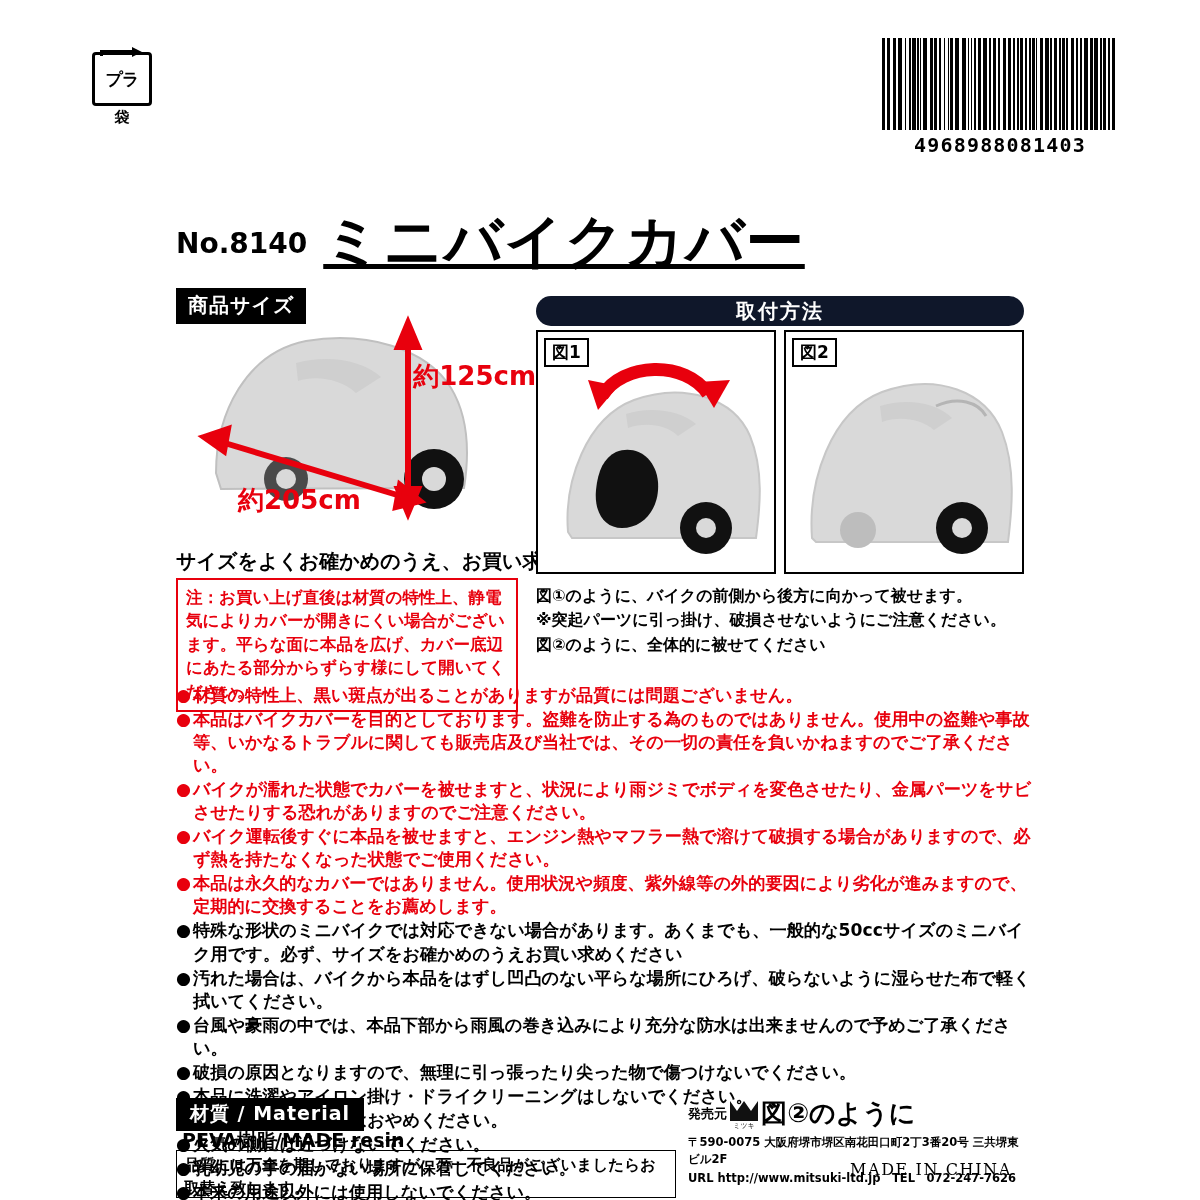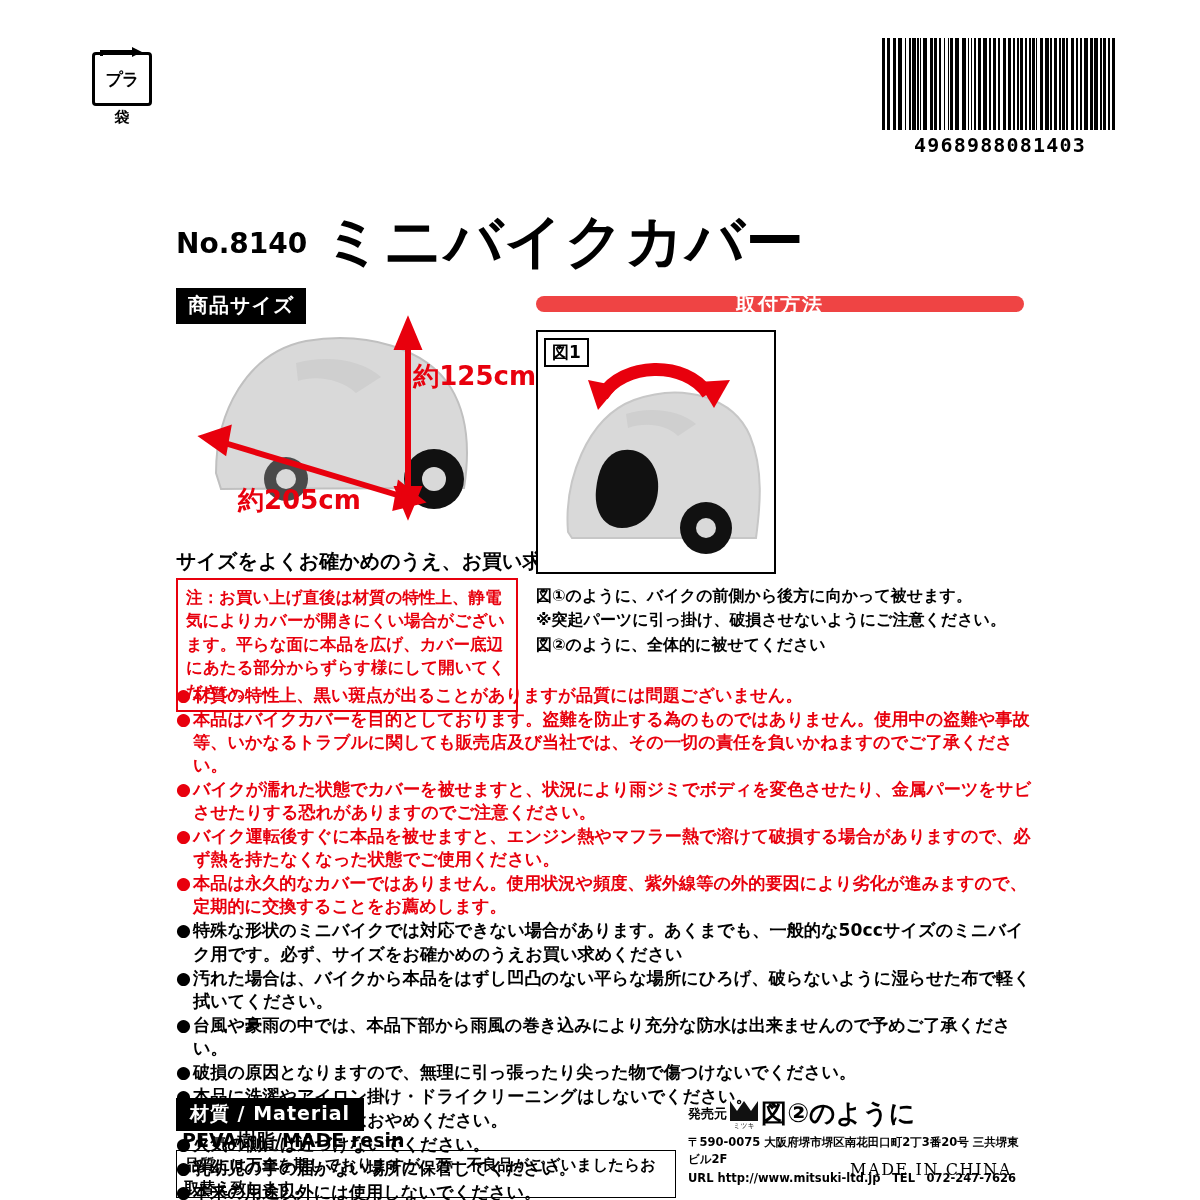--- a/index.html
+++ b/index.html
@@ -40,21 +40,21 @@
   .barcode .num{
     text-align:center;font-family:"DejaVu Sans Mono","Liberation Mono",monospace;
     font-size:20px;font-weight:bold;letter-spacing:1.2px;margin-top:3px;
   }
 
   
   .title-row{
     position:absolute;left:176px;top:212px;display:flex;align-items:flex-end;gap:16px;
   }
   .title-no{font-size:28px;font-weight:bold;letter-spacing:0px;padding-bottom:10px;}
-  .title-main{font-size:58px;font-weight:bold;letter-spacing:1px;line-height:1;}
+  .title-main{font-size:58px;font-weight:bold;letter-spacing:1px;line-height:1;text-decoration:underline;}
 
   
   .sec-label{
     display:inline-block;background:#000;color:#fff;font-weight:bold;
     font-size:20px;padding:4px 12px 5px 12px;letter-spacing:1px;
   }
   .size-label-wrap{position:absolute;left:176px;top:288px;text-align:right;}
 
   .size-figure{
     position:absolute;left:176px;top:293px;width:350px;height:250px;
@@ -71,22 +71,22 @@
   }
 
   .caution-box{
     position:absolute;left:176px;top:578px;width:342px;
     border:2px solid #e8000d;color:#e8000d;font-size:16.5px;line-height:1.42;
     padding:6px 8px 7px 8px;box-sizing:border-box;font-weight:bold;
   }
 
   
   .install-header{
-    position:absolute;left:536px;top:296px;width:488px;height:16px;
-    background:#ef4444;color:#fff;border-radius:15px;
+    position:absolute;left:536px;top:296px;width:488px;height:30px;
+    background:#0f172a;color:#fff;border-radius:15px;
     display:flex;align-items:center;justify-content:center;
     font-size:20px;font-weight:bold;letter-spacing:2px;
   }
   .fig{
     position:absolute;top:330px;width:240px;height:244px;border:2px solid #000;
     box-sizing:border-box;background:#fff;
   }
   .fig.left{left:536px;}
   .fig.right{left:784px;}
   .fig-cap{
@@ -318,20 +318,31 @@
       <path d="M78,120 C98,112 118,126 120,150 C122,176 106,196 84,196 C66,196 56,180 58,158 C60,138 66,126 78,120 Z" fill="#111"></path>
       <circle cx="168" cy="196" r="26" fill="#111"></circle>
       <circle cx="168" cy="196" r="10" fill="#d9d9d9"></circle>
       <path d="M64,64 C84,30 148,28 170,62" stroke="#e8000d" stroke-width="13" fill="none"></path>
       <polygon points="60,78 50,48 80,54" fill="#e8000d"></polygon>
       <polygon points="176,76 160,50 192,48" fill="#e8000d"></polygon>
     </svg>
     <div class="fig-cap">図1</div>
   </div>
 
+  <div class="fig right">
+    <svg viewBox="0 0 236 240" width="236" height="240">
+      <path d="M26,206 C22,150 44,80 96,60 C152,40 200,60 216,100 C230,136 226,178 222,210 L30,210 Z" fill="#d9d9d9" stroke="#c7c7c7" stroke-width="2"></path>
+      <path d="M94,74 C120,66 150,70 166,86 L148,98 C134,86 112,84 96,90 Z" fill="#cfcfcf"></path>
+      <path d="M150,74 C172,64 192,70 200,84" stroke="#b5b5b5" stroke-width="3" fill="none"></path>
+      <circle cx="72" cy="198" r="18" fill="#bdbdbd"></circle>
+      <circle cx="176" cy="196" r="26" fill="#111"></circle>
+      <circle cx="176" cy="196" r="10" fill="#d9d9d9"></circle>
+    </svg>
+    <div class="fig-cap">図2</div>
+  </div>
 
   <div class="install-text" style="white-space:pre-line;">図①のように、バイクの前側から後方に向かって被せます。
 ※突起パーツに引っ掛け、破損させないようにご注意ください。
 図②のように、全体的に被せてください</div>
 
   <div class="warn-list" id="warn-list">
       <div class="item red">
         <span class="bullet">●</span>
         <span class="txt">材質の特性上、黒い斑点が出ることがありますが品質には問題ございません。</span>
       </div>

